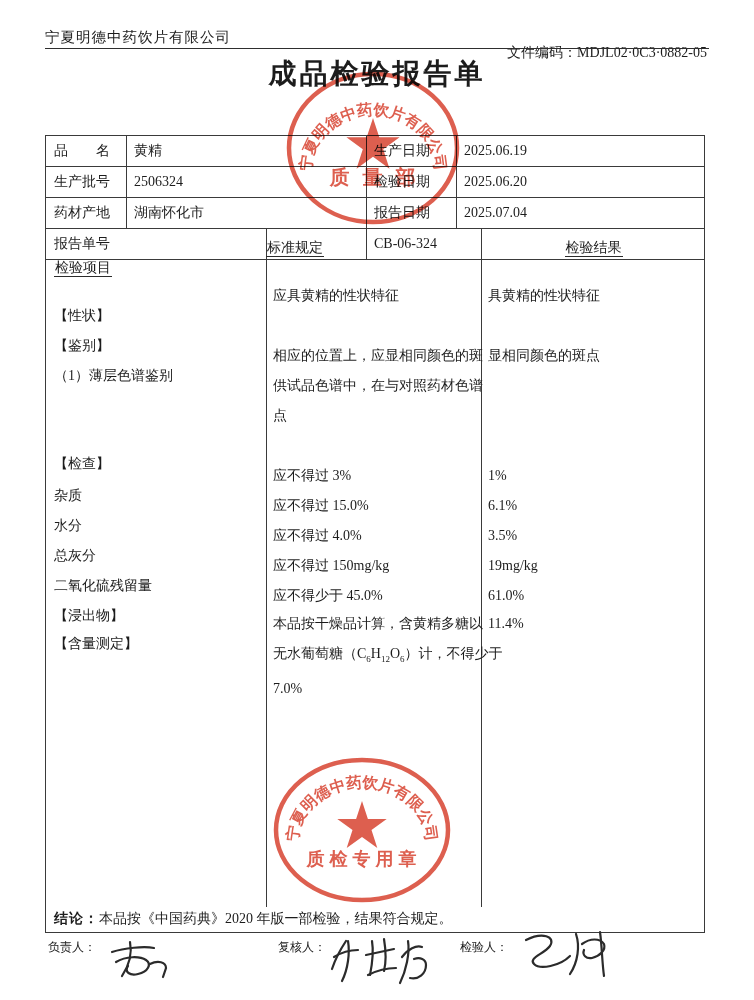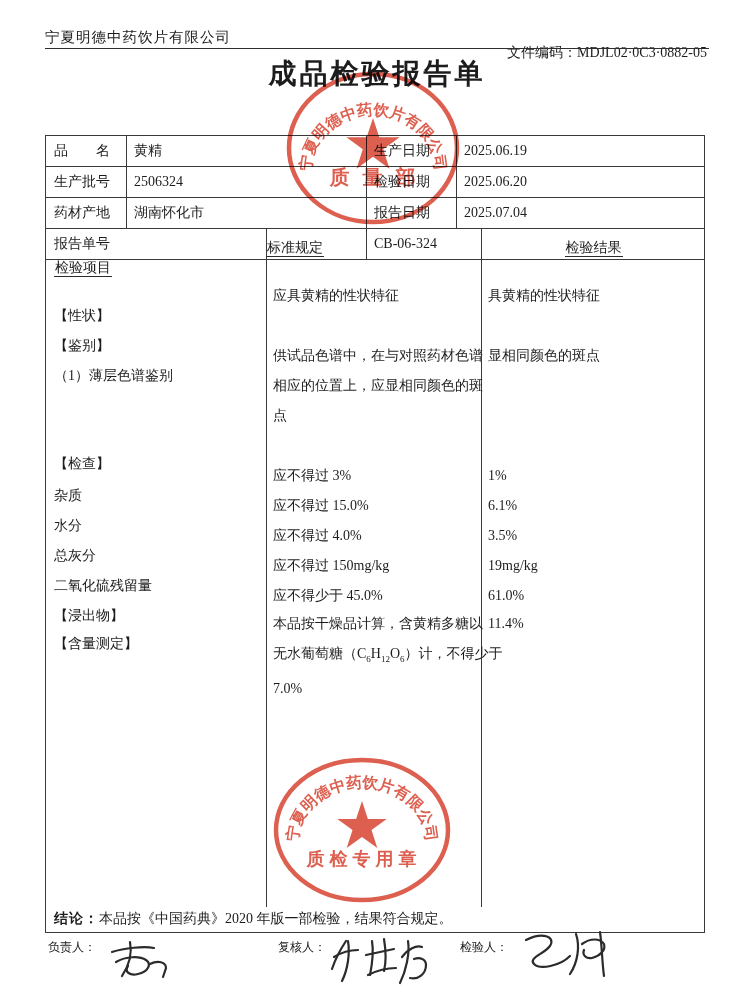--- a/index.html
+++ b/index.html
@@ -115,22 +115,22 @@
       <div class="c3">具黄精的性状特征</div>
     </div>
 
     <div class="mt-row" style="top:82px">
       <div class="c1">【鉴别】</div>
     </div>
 
     <div class="mt-row" style="top:112px">
       <div class="c1">（1）薄层色谱鉴别</div>
       <div class="c2">
+        <div>相应的位置上，应显相同颜色的斑</div>
         <div>供试品色谱中，在与对照药材色谱</div>
-        <div>相应的位置上，应显相同颜色的斑</div>
         <div>点</div>
       </div>
       <div class="c3">显相同颜色的斑点</div>
     </div>
 
     <div class="mt-row" style="top:200px">
       <div class="c1">【检查】</div>
     </div>
 
     <div class="mt-row" style="top:232px">

